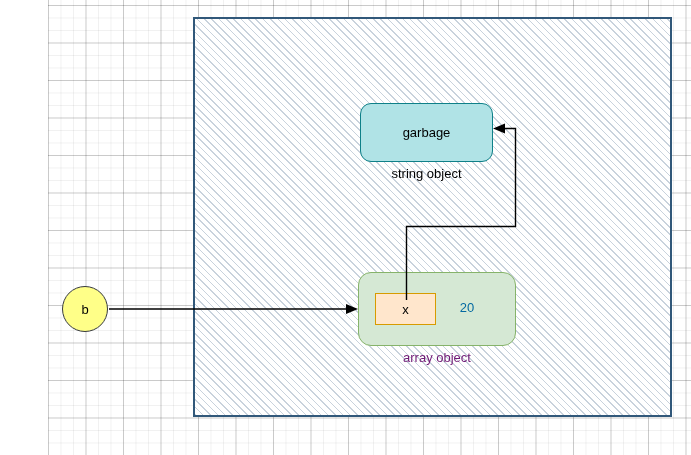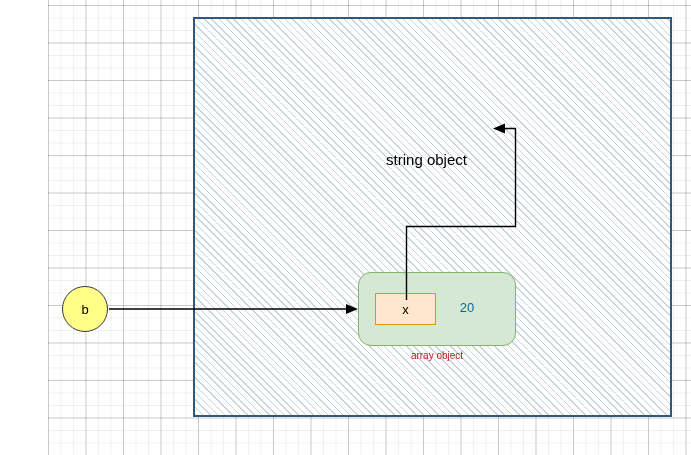--- a/index.html
+++ b/index.html
@@ -90,24 +90,24 @@
     width: 133px;
     height: 59px;
     background: #b0e3e6;
     border: 1.5px solid #0e8088;
     border-radius: 11px;
   }
 
   #string-object-caption {
     position: absolute;
     left: 360px;
-    top: 151px;
+    top: 166px;
     width: 133px;
     text-align: center;
-    font-size: 15px;
+    font-size: 13px;
     color: #000000;
     white-space: nowrap;
   }
 
   #array-object-box {
     left: 358px;
     top: 272px;
     width: 158px;
     height: 74px;
     background: #d5e8d4;
@@ -115,22 +115,22 @@
     border-radius: 13px;
     display: block;
   }
 
   #array-object-caption {
     position: absolute;
     left: 358px;
     top: 350px;
     width: 158px;
     text-align: center;
-    font-size: 10px;
-    color: #b91c1c;
+    font-size: 13px;
+    color: #701a75;
     white-space: nowrap;
   }
 
   #slot-x-box {
     position: absolute;
     left: 375px;
     top: 293px;
     width: 61px;
     height: 32px;
     box-sizing: border-box;
@@ -193,20 +193,21 @@
 </style>
 </head>
 <body>
 
 <div id="canvas">
 
   <div id="grid"></div>
 
   <div id="heap-box"></div>
 
+  <div class="node" id="string-object-box">garbage</div>
   <div id="string-object-caption">string object</div>
 
   <div class="node" id="array-object-box"></div>
   <div id="slot-x-box">x</div>
   <div id="slot-value">20</div>
   <div id="array-object-caption">array object</div>
 
   <div id="var-b-circle">b</div>
 
   <svg id="edges" viewBox="0 0 691 455">

